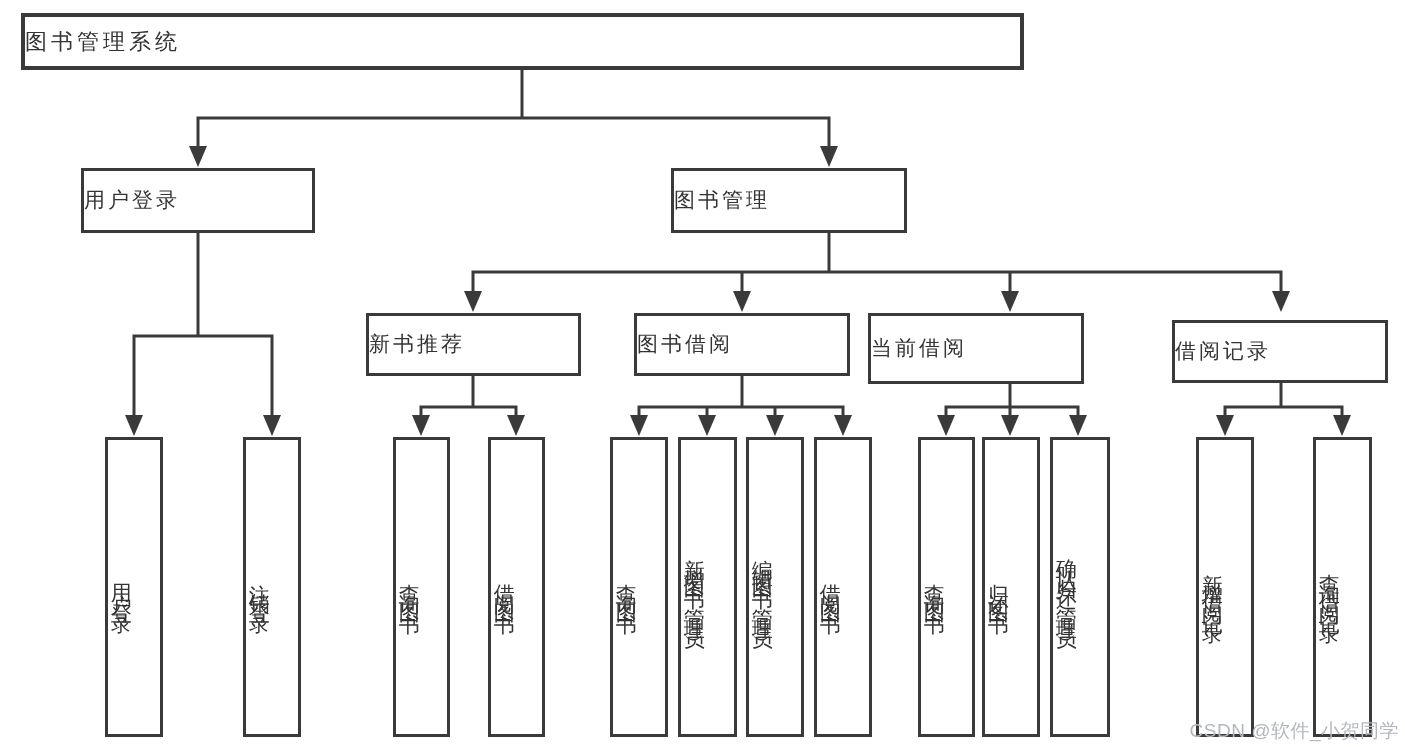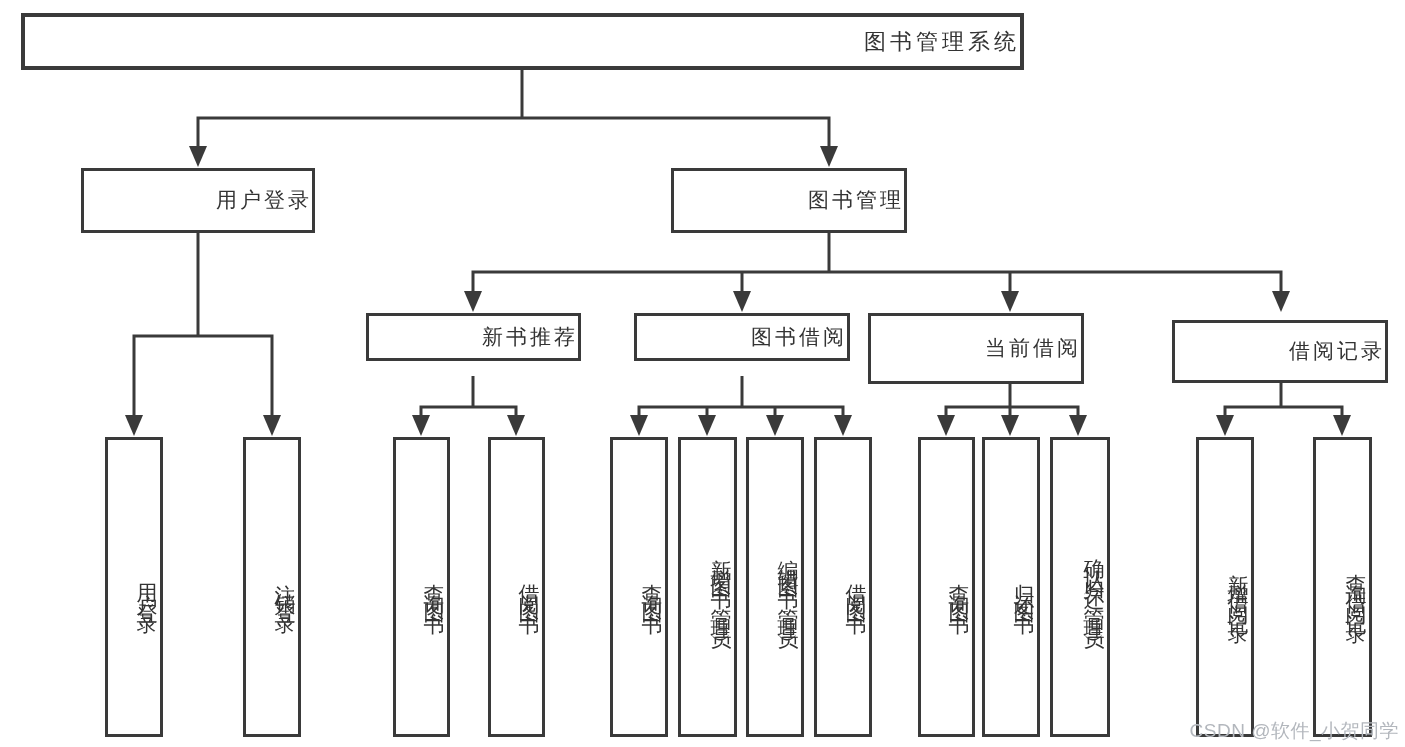--- a/index.html
+++ b/index.html
@@ -17,21 +17,21 @@
     position: relative; overflow: hidden;
   }
   #diagram { position: absolute; left: 0; top: 0; width: 1405px; height: 747px; }
   .connectors {
     position: absolute; left: 0; top: 0; width: 1405px; height: 747px;
     color: var(--line); display: block;
   }
   .node {
     position: absolute; box-sizing: border-box;
     background: #ffffff; border: 3px solid var(--box-border);
-    display: flex; align-items: center; justify-content: flex-end; padding-left: 20px;
+    display: flex; align-items: center; justify-content: flex-start;
   }
   .node .lbl {
     font-size: 21px; color: var(--text);
     letter-spacing: 3px; white-space: nowrap; line-height: 1.25;
   }
   .node.root-box { border-width: 4px; }
   .node.root-box .lbl { font-size: 22px; letter-spacing: 4px; }
   .node.v .lbl {
     writing-mode: vertical-rl; text-orientation: mixed;
     letter-spacing: 10px; font-size: 21px;
@@ -103,24 +103,24 @@
     <span class="lbl">图书管理系统</span>
   </div>
 
   <div class="node h" style="left:81px; top:168px; width:234px; height:65px">
     <span class="lbl">用户登录</span>
   </div>
   <div class="node h" style="left:671px; top:168px; width:236px; height:65px">
     <span class="lbl">图书管理</span>
   </div>
 
-  <div class="node h" style="left:366px; top:313px; width:215px; height:48px">
+  <div class="node h" style="left:366px; top:313px; width:215px; height:63px">
     <span class="lbl">新书推荐</span>
   </div>
-  <div class="node h" style="left:634px; top:313px; width:216px; height:48px">
+  <div class="node h" style="left:634px; top:313px; width:216px; height:63px">
     <span class="lbl">图书借阅</span>
   </div>
   <div class="node h" style="left:868px; top:313px; width:216px; height:71px">
     <span class="lbl">当前借阅</span>
   </div>
   <div class="node h" style="left:1172px; top:320px; width:216px; height:63px">
     <span class="lbl">借阅记录</span>
   </div>
 
   <div class="node v" style="left:105px; top:437px; width:58px; height:300px">

